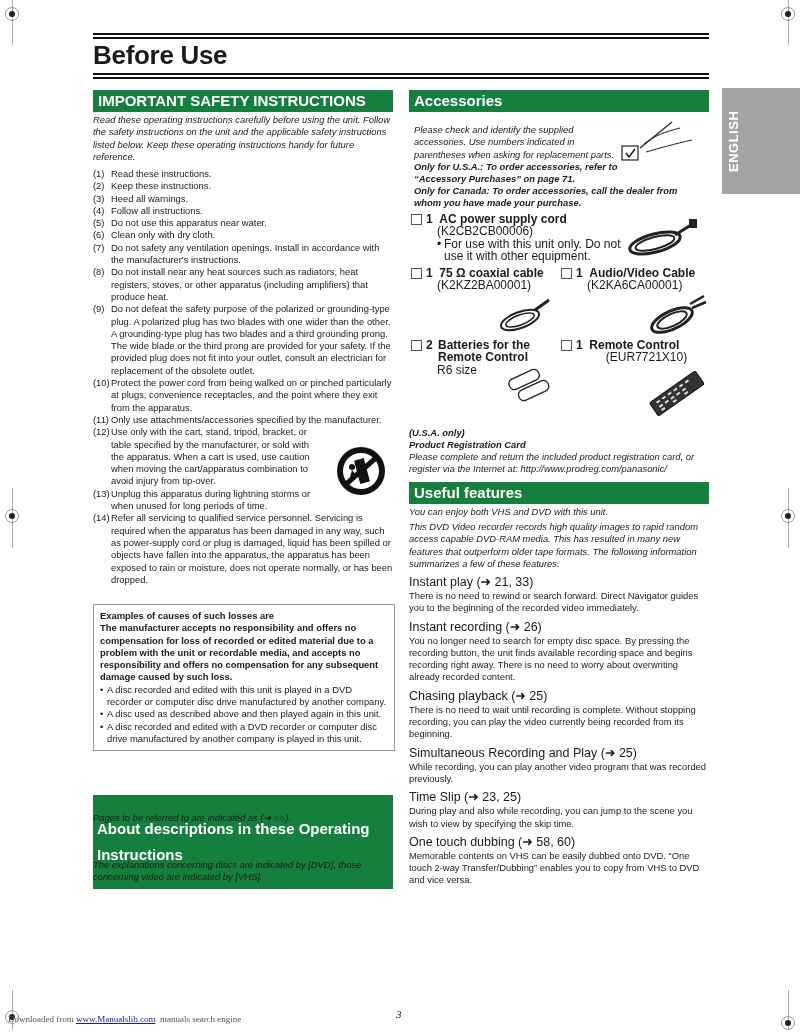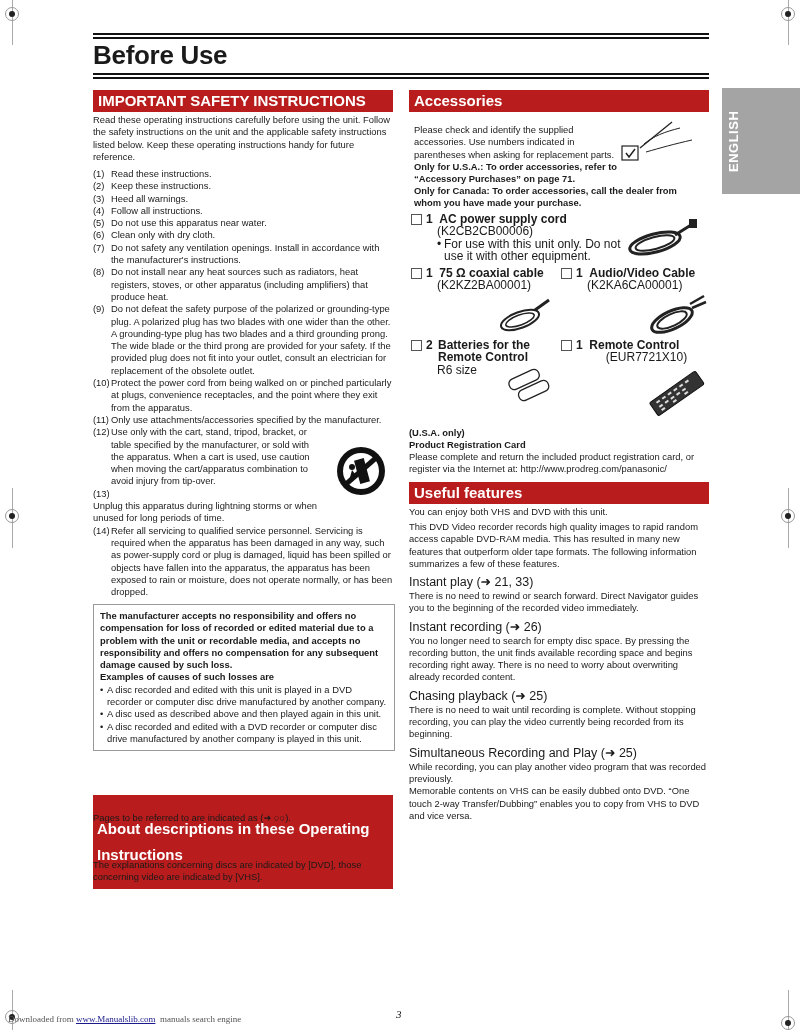--- a/index.html
+++ b/index.html
@@ -3,22 +3,22 @@
 <meta charset="utf-8">
 <style>
   html, body { margin:0; padding:0; background:#fff; }
   body { width:800px; height:1036px; position:relative; overflow:hidden;
          font-family:"Liberation Sans", sans-serif; color:#1a1a1a; }
   .abs { position:absolute; }
   
   .rule2 { position:absolute; left:93px; width:616px; height:6px; border-top:2px solid #111; border-bottom:2px solid #111; box-sizing:border-box; }
   .title { left:93px; top:40px; font-size:26px; font-weight:bold; letter-spacing:-0.3px; }
   
-  .sec-head { position:absolute; background:#b91c1c; color:#fff; font-weight:bold; font-size:15px; padding:2px 5px; box-sizing:border-box; line-height:18px; }
-  .body-text { position:absolute; font-size:9.4px; line-height:12.3px; }
+  .sec-head { position:absolute; background:#15803d; color:#fff; font-weight:bold; font-size:15px; padding:2px 5px; box-sizing:border-box; line-height:18px; }
+  .body-text { position:absolute; font-size:9.4px; line-height:12.3px;font-style:italic; }
   .list { position:absolute; font-size:9.4px; line-height:12.3px; }
   .li { display:flex; }
   .li .num { width:18px; flex:none; }
   .li .txt { flex:1; }
   .notice { position:absolute; border:1px solid #999; padding:5px 6px; box-sizing:border-box; font-size:9.4px; line-height:12.3px; }
   .bullet { display:flex; }
   .bullet .dot { width:7px; flex:none; }
   .feat-h { font-weight:normal; font-size:12.5px; margin-top:5px; line-height:15px; }
   .feat-p { font-size:9.4px; line-height:12.3px; }
   .cb { display:inline-block; width:9px; height:9px; border:1px solid #555; vertical-align:middle; margin-right:4px; }
@@ -102,42 +102,42 @@
       <span class="txt">Protect the power cord from being walked on or pinched particularly at plugs, convenience receptacles, and the point where they exit from the apparatus.</span>
     </div>
   <div class="li">
       <span class="num">(11)</span>
       <span class="txt">Only use attachments/accessories specified by the manufacturer.</span>
     </div>
   <div class="li" style="padding-right:70px;">
       <span class="num">(12)</span>
       <span class="txt">Use only with the cart, stand, tripod, bracket, or table specified by the manufacturer, or sold with the apparatus. When a cart is used, use caution when moving the cart/apparatus combination to avoid injury from tip-over.</span>
     </div>
-  <div class="li" style="padding-right:70px;flex-direction:column;">
+  <div class="li" style="padding-right:70px;">
       <span class="num">(13)</span>
       <span class="txt">Unplug this apparatus during lightning storms or when unused for long periods of time.</span>
     </div>
   <div class="li">
       <span class="num">(14)</span>
       <span class="txt">Refer all servicing to qualified service personnel. Servicing is required when the apparatus has been damaged in any way, such as power-supply cord or plug is damaged, liquid has been spilled or objects have fallen into the apparatus, the apparatus has been exposed to rain or moisture, does not operate normally, or has been dropped.</span>
     </div>
 </div>
 
 <svg class="abs" style="left:335px;top:445px;" width="52" height="52" viewBox="0 0 52 52">
   <circle cx="26" cy="26" r="24" fill="#111"></circle>
   <circle cx="26" cy="26" r="18" fill="#fff"></circle>
   <rect x="22" y="14" width="10" height="24" fill="#111" transform="rotate(-15 27 26)"></rect>
   <circle cx="17" cy="22" r="3" fill="#111"></circle>
   <path d="M17 25 L14 36 L18 36 L20 29" fill="#111"></path>
   <line x1="10" y1="40" x2="42" y2="12" stroke="#111" stroke-width="5"></line>
 </svg>
 
 <div class="notice" style="left:93px;top:604px;width:302px;">
+  <div style="font-weight:bold;">Examples of causes of such losses are</div>
   <div style="font-weight:bold;">The manufacturer accepts no responsibility and offers no compensation for loss of recorded or edited material due to a problem with the unit or recordable media, and accepts no responsibility and offers no compensation for any subsequent damage caused by such loss.</div>
-  <div style="font-weight:bold;">Examples of causes of such losses are</div>
   <div class="bullet">
       <span class="dot">•</span>
       <span>A disc recorded and edited with this unit is played in a DVD recorder or computer disc drive manufactured by another company.</span>
     </div>
   <div class="bullet">
       <span class="dot">•</span>
       <span>A disc used as described above and then played again in this unit.</span>
     </div>
   <div class="bullet">
       <span class="dot">•</span>
@@ -256,20 +256,25 @@
   </div>
   <div>
     <div class="feat-h">Chasing playback (➜ 25)</div>
     <div class="feat-p">There is no need to wait until recording is complete. Without stopping recording, you can play the video currently being recorded from its beginning.</div>
   </div>
   <div>
     <div class="feat-h">Simultaneous Recording and Play (➜ 25)</div>
     <div class="feat-p">While recording, you can play another video program that was recorded previously.</div>
   </div>
   <div>
+    <div class="feat-h">Time Slip (➜ 23, 25)</div>
+    <div class="feat-p">During play and also while recording, you can jump to the scene you wish to view by specifying the skip time.</div>
+  </div>
+  <div>
+    <div class="feat-h">One touch dubbing (➜ 58, 60)</div>
     <div class="feat-p">Memorable contents on VHS can be easily dubbed onto DVD. “One touch 2-way Transfer/Dubbing” enables you to copy from VHS to DVD and vice versa.</div>
   </div>
 </div>
 
 <div class="pagenum">3</div>
 <div class="footer" style="left:8px;">
   <span>Downloaded from </span><a>www.Manualslib.com</a><span style="white-space:pre;">  manuals search engine</span>
 </div>
 
 </body></html>

